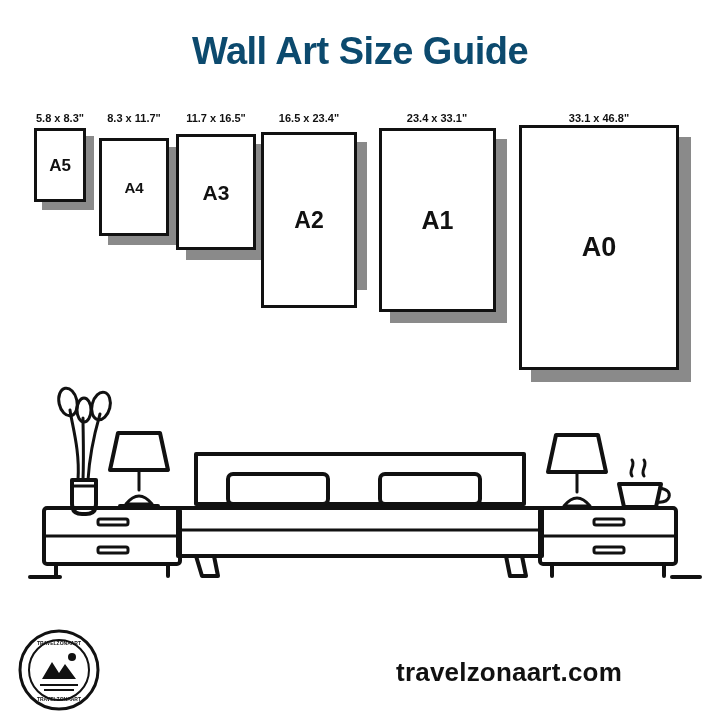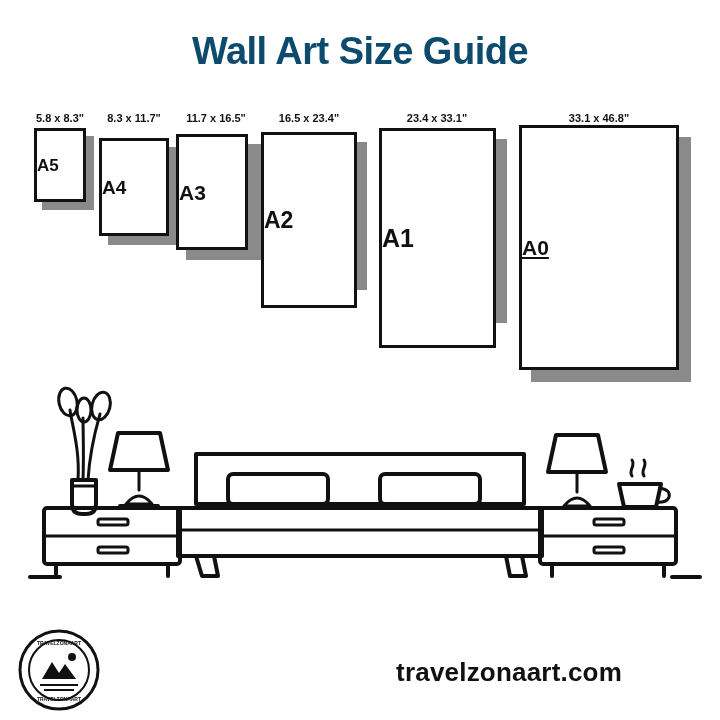--- a/index.html
+++ b/index.html
@@ -62,20 +62,21 @@
     position: absolute;
     background: #8a8a8a;
   }
 
   .frame-box {
     position: absolute;
     background: #ffffff;
     border: 3px solid #111111;
     display: flex;
     align-items: center;
+    justify-content: center;
   }
 
   .frame-name {
     font-weight: bold;
     color: #111111;
     line-height: 1;
   }
 
   
   #scene {
@@ -127,53 +128,53 @@
       <div class="frame-shadow" style="left:8px; top:26px; width:52px; height:74px;"></div>
       <div class="frame-box" style="left:0px; top:18px; width:52px; height:74px;">
         <span class="frame-name" style="font-size:17px;">A5</span>
       </div>
     </div>
 
     <div class="frame-group" style="left:99px; top:0px; width:70px; height:140px;">
       <div class="frame-label" style="top:2px; left:35px;">8.3 x 11.7"</div>
       <div class="frame-shadow" style="left:9px; top:37px; width:70px; height:98px;"></div>
       <div class="frame-box" style="left:0px; top:28px; width:70px; height:98px;">
-        <span class="frame-name" style="font-size:19px;">A4</span>
+        <span class="frame-name" style="font-size:15px;">A4</span>
       </div>
     </div>
 
     <div class="frame-group" style="left:176px; top:0px; width:80px; height:160px;">
       <div class="frame-label" style="top:2px; left:40px;">11.7 x 16.5"</div>
       <div class="frame-shadow" style="left:10px; top:34px; width:80px; height:116px;"></div>
-      <div class="frame-box" style="left:0px; top:24px; width:72px; height:116px;">
+      <div class="frame-box" style="left:0px; top:24px; width:80px; height:116px;">
         <span class="frame-name" style="font-size:21px;">A3</span>
       </div>
     </div>
 
     <div class="frame-group" style="left:261px; top:0px; width:96px; height:190px;">
       <div class="frame-label" style="top:2px; left:48px;">16.5 x 23.4"</div>
       <div class="frame-shadow" style="left:10px; top:32px; width:96px; height:148px;"></div>
       <div class="frame-box" style="left:0px; top:22px; width:96px; height:176px;">
         <span class="frame-name" style="font-size:23px;">A2</span>
       </div>
     </div>
 
     <div class="frame-group" style="left:379px; top:0px; width:117px; height:225px;">
       <div class="frame-label" style="top:2px; left:58px;">23.4 x 33.1"</div>
       <div class="frame-shadow" style="left:11px; top:29px; width:117px; height:184px;"></div>
-      <div class="frame-box" style="left:0px; top:18px; width:117px; height:220px;">
+      <div class="frame-box" style="left:0px; top:18px; width:117px; height:184px;">
         <span class="frame-name" style="font-size:25px;">A1</span>
       </div>
     </div>
 
     <div class="frame-group" style="left:519px; top:0px; width:160px; height:285px;">
       <div class="frame-label" style="top:2px; left:80px;">33.1 x 46.8"</div>
       <div class="frame-shadow" style="left:12px; top:27px; width:160px; height:245px;"></div>
       <div class="frame-box" style="left:0px; top:15px; width:160px; height:245px;">
-        <span class="frame-name" style="font-size:21px;text-decoration:underline;">A0</span>
+        <span class="frame-name" style="font-size:27px;">A0</span>
       </div>
     </div>
 
   </div>
 
   <div id="scene">
     <svg width="720" height="230" viewBox="0 0 720 230" xmlns="http://www.w3.org/2000/svg" fill="none" stroke="#111111" stroke-width="4" stroke-linecap="round" stroke-linejoin="round">
 
       <line x1="30" y1="197" x2="60" y2="197"></line>
 

